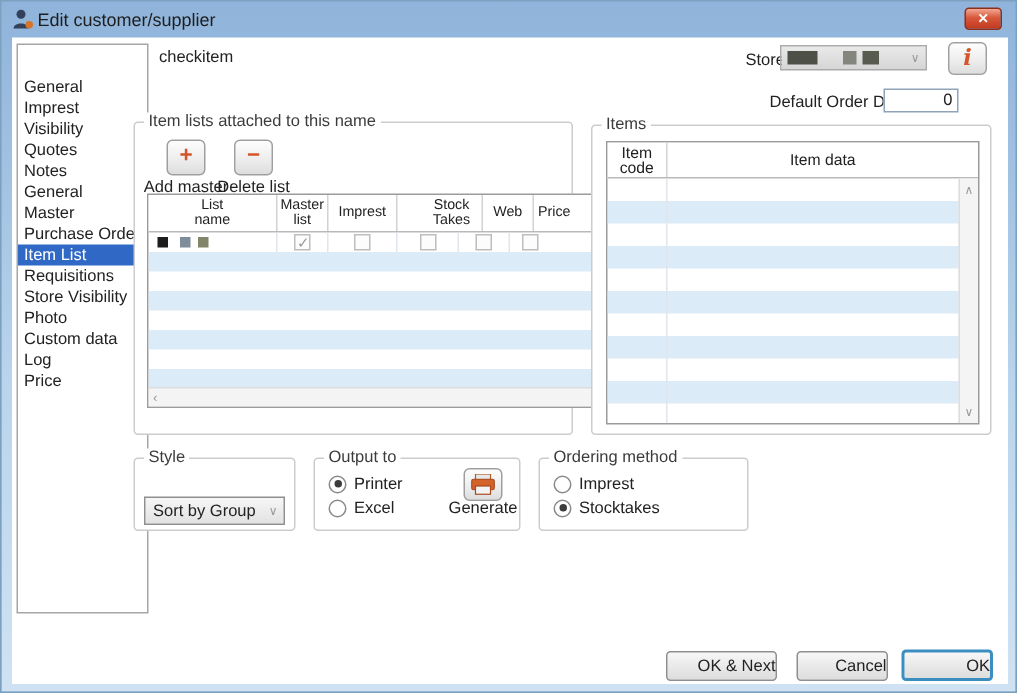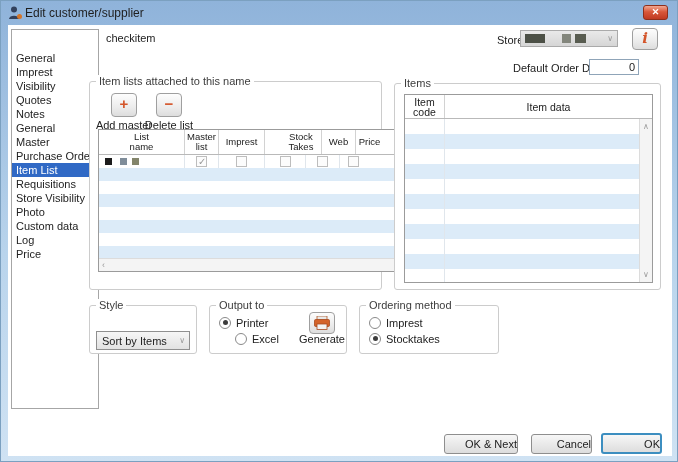--- a/index.html
+++ b/index.html
@@ -247,32 +247,32 @@
     <div class="vscroll" style="right:0; top:24px; bottom:0; padding:3px 0;">
       <span>∧</span>
       <span>∨</span>
     </div>
   </div>
 
   <div class="abs grp" style="left:88px; top:304px; width:108px; height:49px;">
     <span class="grp-label">Style</span>
   </div>
   <div class="abs combo combo-enabled" style="left:95px; top:313px; width:94px; height:19px; padding-left:5px;">
-    <span>Sort by Items</span>
+    <span>Sort by Group</span>
     <span class="chev">∨</span>
   </div>
 
   <div class="abs grp" style="left:208px; top:304px; width:138px; height:49px;">
     <span class="grp-label">Output to</span>
   </div>
   <div class="abs radio-row" style="left:218px; top:314px;">
     <input type="radio" name="output" checked="checked" style="">
     <span>Printer</span>
   </div>
-  <div class="abs radio-row" style="left:234px; top:330px;">
+  <div class="abs radio-row" style="left:218px; top:330px;">
     <input type="radio" name="output" style="">
     <span>Excel</span>
   </div>
   <div class="abs icon-btn" style="left:308px; top:311px; width:26px; height:22px; padding-top:3px;">
     <svg width="16" height="14" viewBox="0 0 16 14">
       <rect x="3" y="0" width="10" height="4" fill="#e8e8e8" stroke="#b05a2a" stroke-width="0.8"></rect>
       <rect x="0.5" y="3.5" width="15" height="7" rx="1.2" fill="#d4632a" stroke="#a84a1e" stroke-width="0.8"></rect>
       <rect x="3" y="8" width="10" height="5.5" fill="#f3f3f3" stroke="#a84a1e" stroke-width="0.8"></rect>
     </svg>
   </div>

